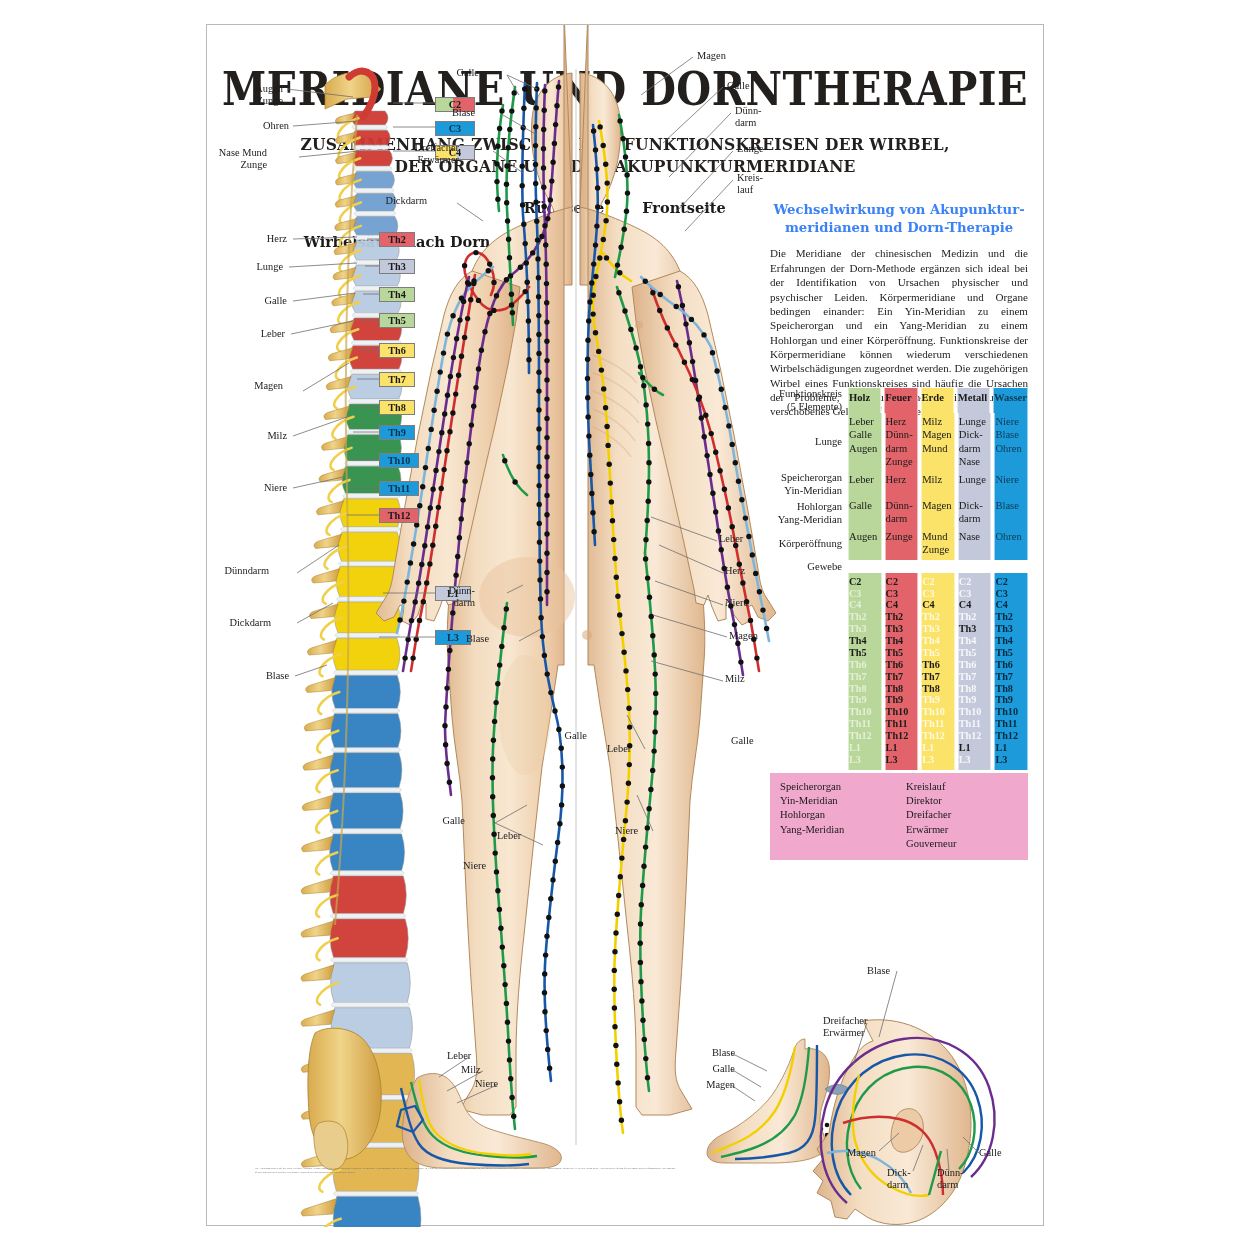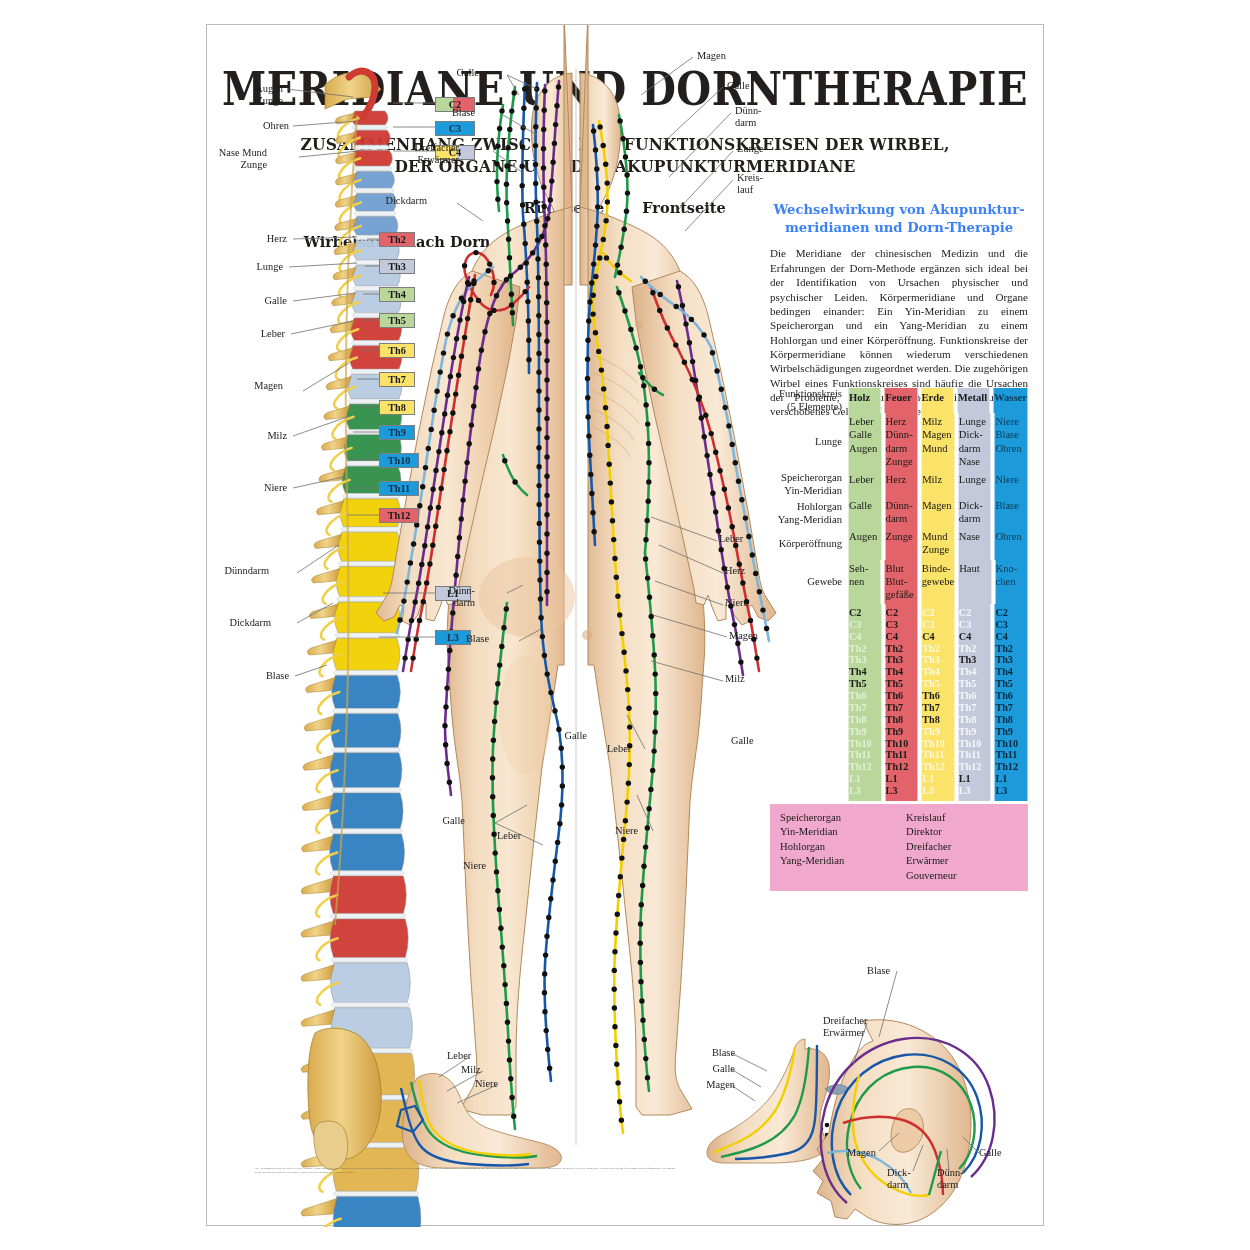--- a/index.html
+++ b/index.html
@@ -1053,32 +1053,20 @@
           <div class="cell c-feuer" style="white-space: pre-line;">Zunge</div>
           <div class="cell c-erde" style="white-space: pre-line;">Mund
 Zunge</div>
           <div class="cell c-metall" style="white-space: pre-line;">Nase</div>
           <div class="cell c-wasser" style="white-space: pre-line;">Ohren</div>
         </div>
     </div>
 
     <div class="trow">
       <div class="rlab">Gewebe</div>
-      <div class="cells" id="row-gewebe">
-          <div class="cell c-holz" style="white-space: pre-line;">Seh-
-nen</div>
-          <div class="cell c-feuer" style="white-space: pre-line;">Blut
-Blut-
-gefäße</div>
-          <div class="cell c-erde" style="white-space: pre-line;">Binde-
-gewebe</div>
-          <div class="cell c-metall" style="white-space: pre-line;">Haut</div>
-          <div class="cell c-wasser" style="white-space: pre-line;">Kno-
-chen</div>
-        </div>
     </div>
 
     <div class="trow spine-grid">
       <div class="rlab"></div>
       <div class="cells" id="row-vert">
           <div class="cell c-holz" style="padding: 3px 0px 4px;">
             <div class="vert on">C2</div>
             <div class="vert off">C3</div>
             <div class="vert off">C4</div>
             <div class="vert off">Th2</div>

